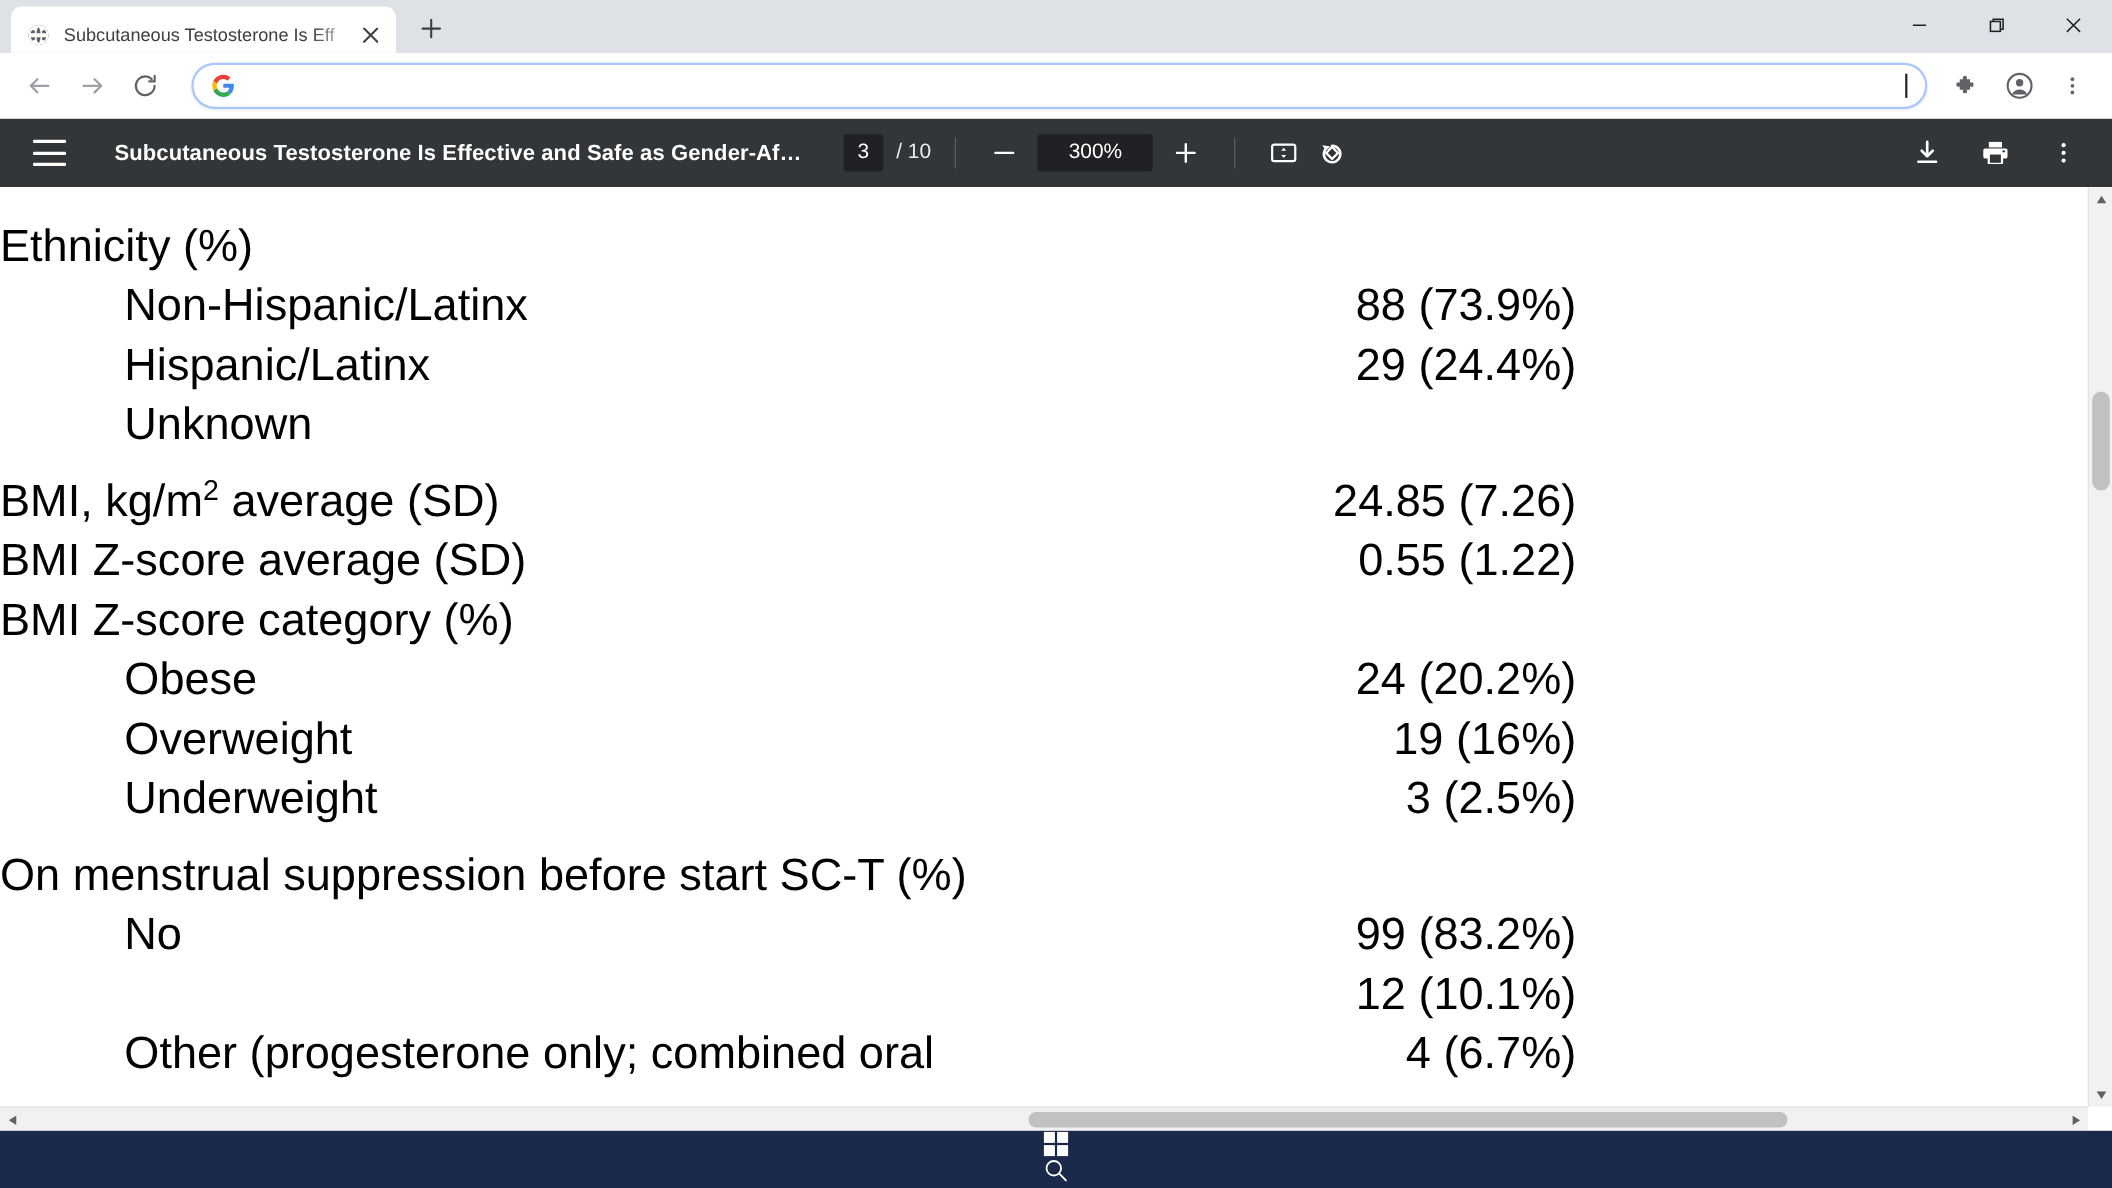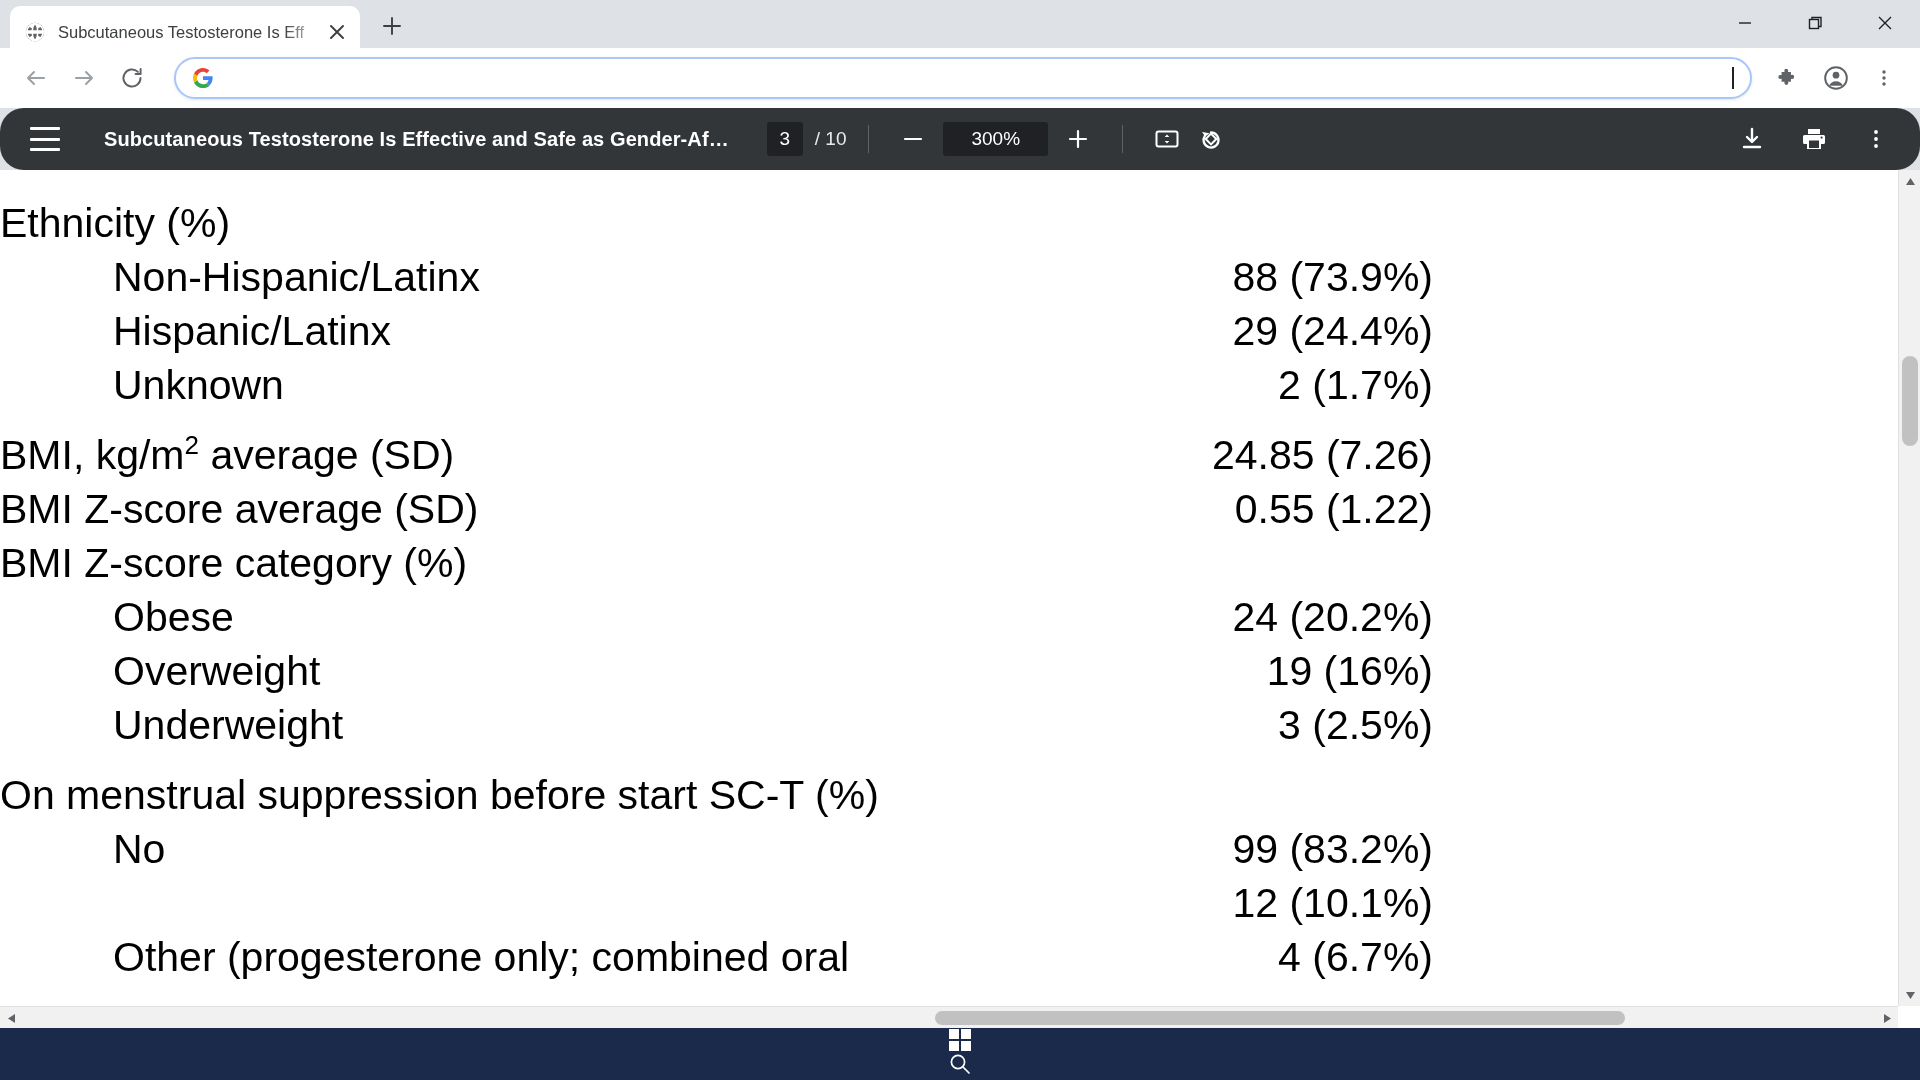--- a/index.html
+++ b/index.html
@@ -121,21 +121,20 @@
   }
 
   
   .pdf-toolbar {
     height: 62px;
     background: #323639;
     display: flex; align-items: center;
     color: #ffffff;
     padding: 0 22px 0 30px;
     flex: 0 0 62px;
-    border-radius: 24px;
   }
   .hamburger { width: 30px; height: 24px; display: flex; flex-direction: column; justify-content: space-between; }
   .hamburger i { display: block; height: 3px; background: #fff; border-radius: 1px; }
   .pdf-title {
     margin-left: 44px;
     font-size: 20px;
     font-weight: 700;
     max-width: 660px;
     white-space: nowrap; overflow: hidden;
     letter-spacing: .1px;
@@ -458,21 +457,20 @@
         <span class="value">88 (73.9%)</span>
       </div>
 
       <div class="doc-row indent">
         <span class="label">Hispanic/Latinx</span>
         <span class="value">29 (24.4%)</span>
       </div>
 
       <div class="doc-row indent">
         <span class="label">Unknown</span>
-        <span class="value">2 (1.7%)</span>
       </div>
 
       <div class="gap"></div>
 
       <div class="doc-row">
         <span class="label"><span>BMI, kg/m</span><span class="sup">2</span><span> average (SD)</span></span>
         <span class="value">24.85 (7.26)</span>
       </div>
 
       <div class="doc-row">

